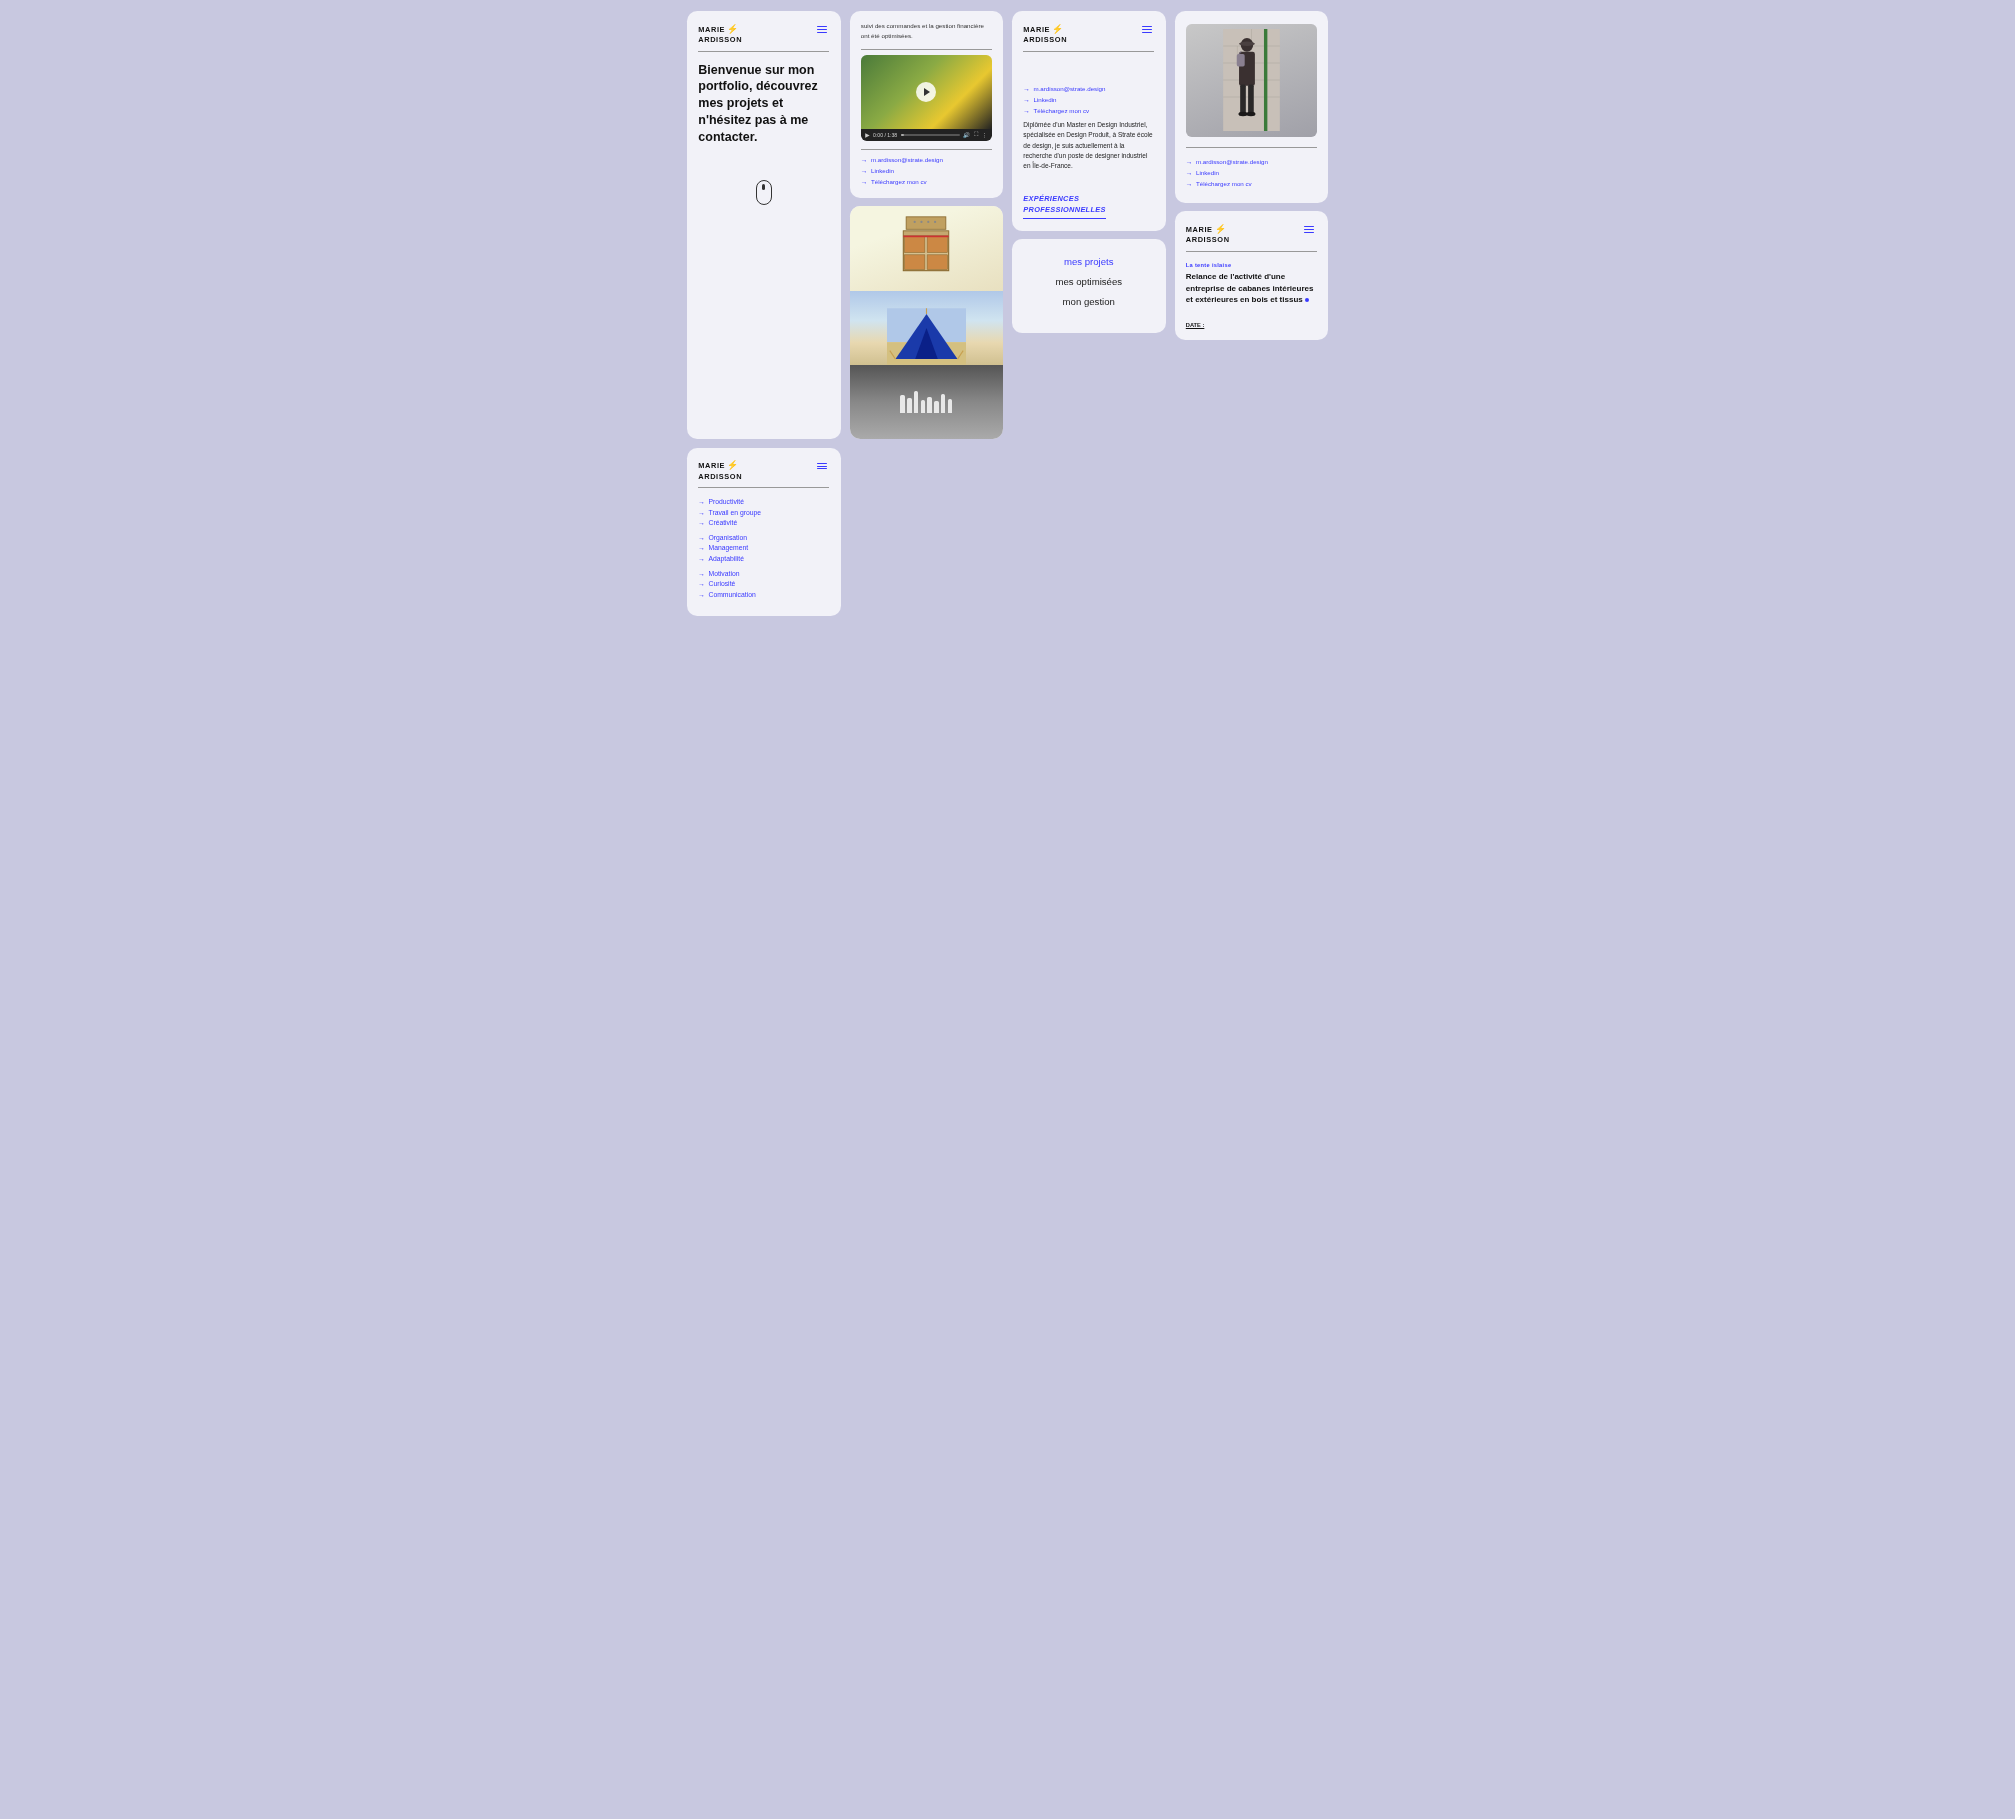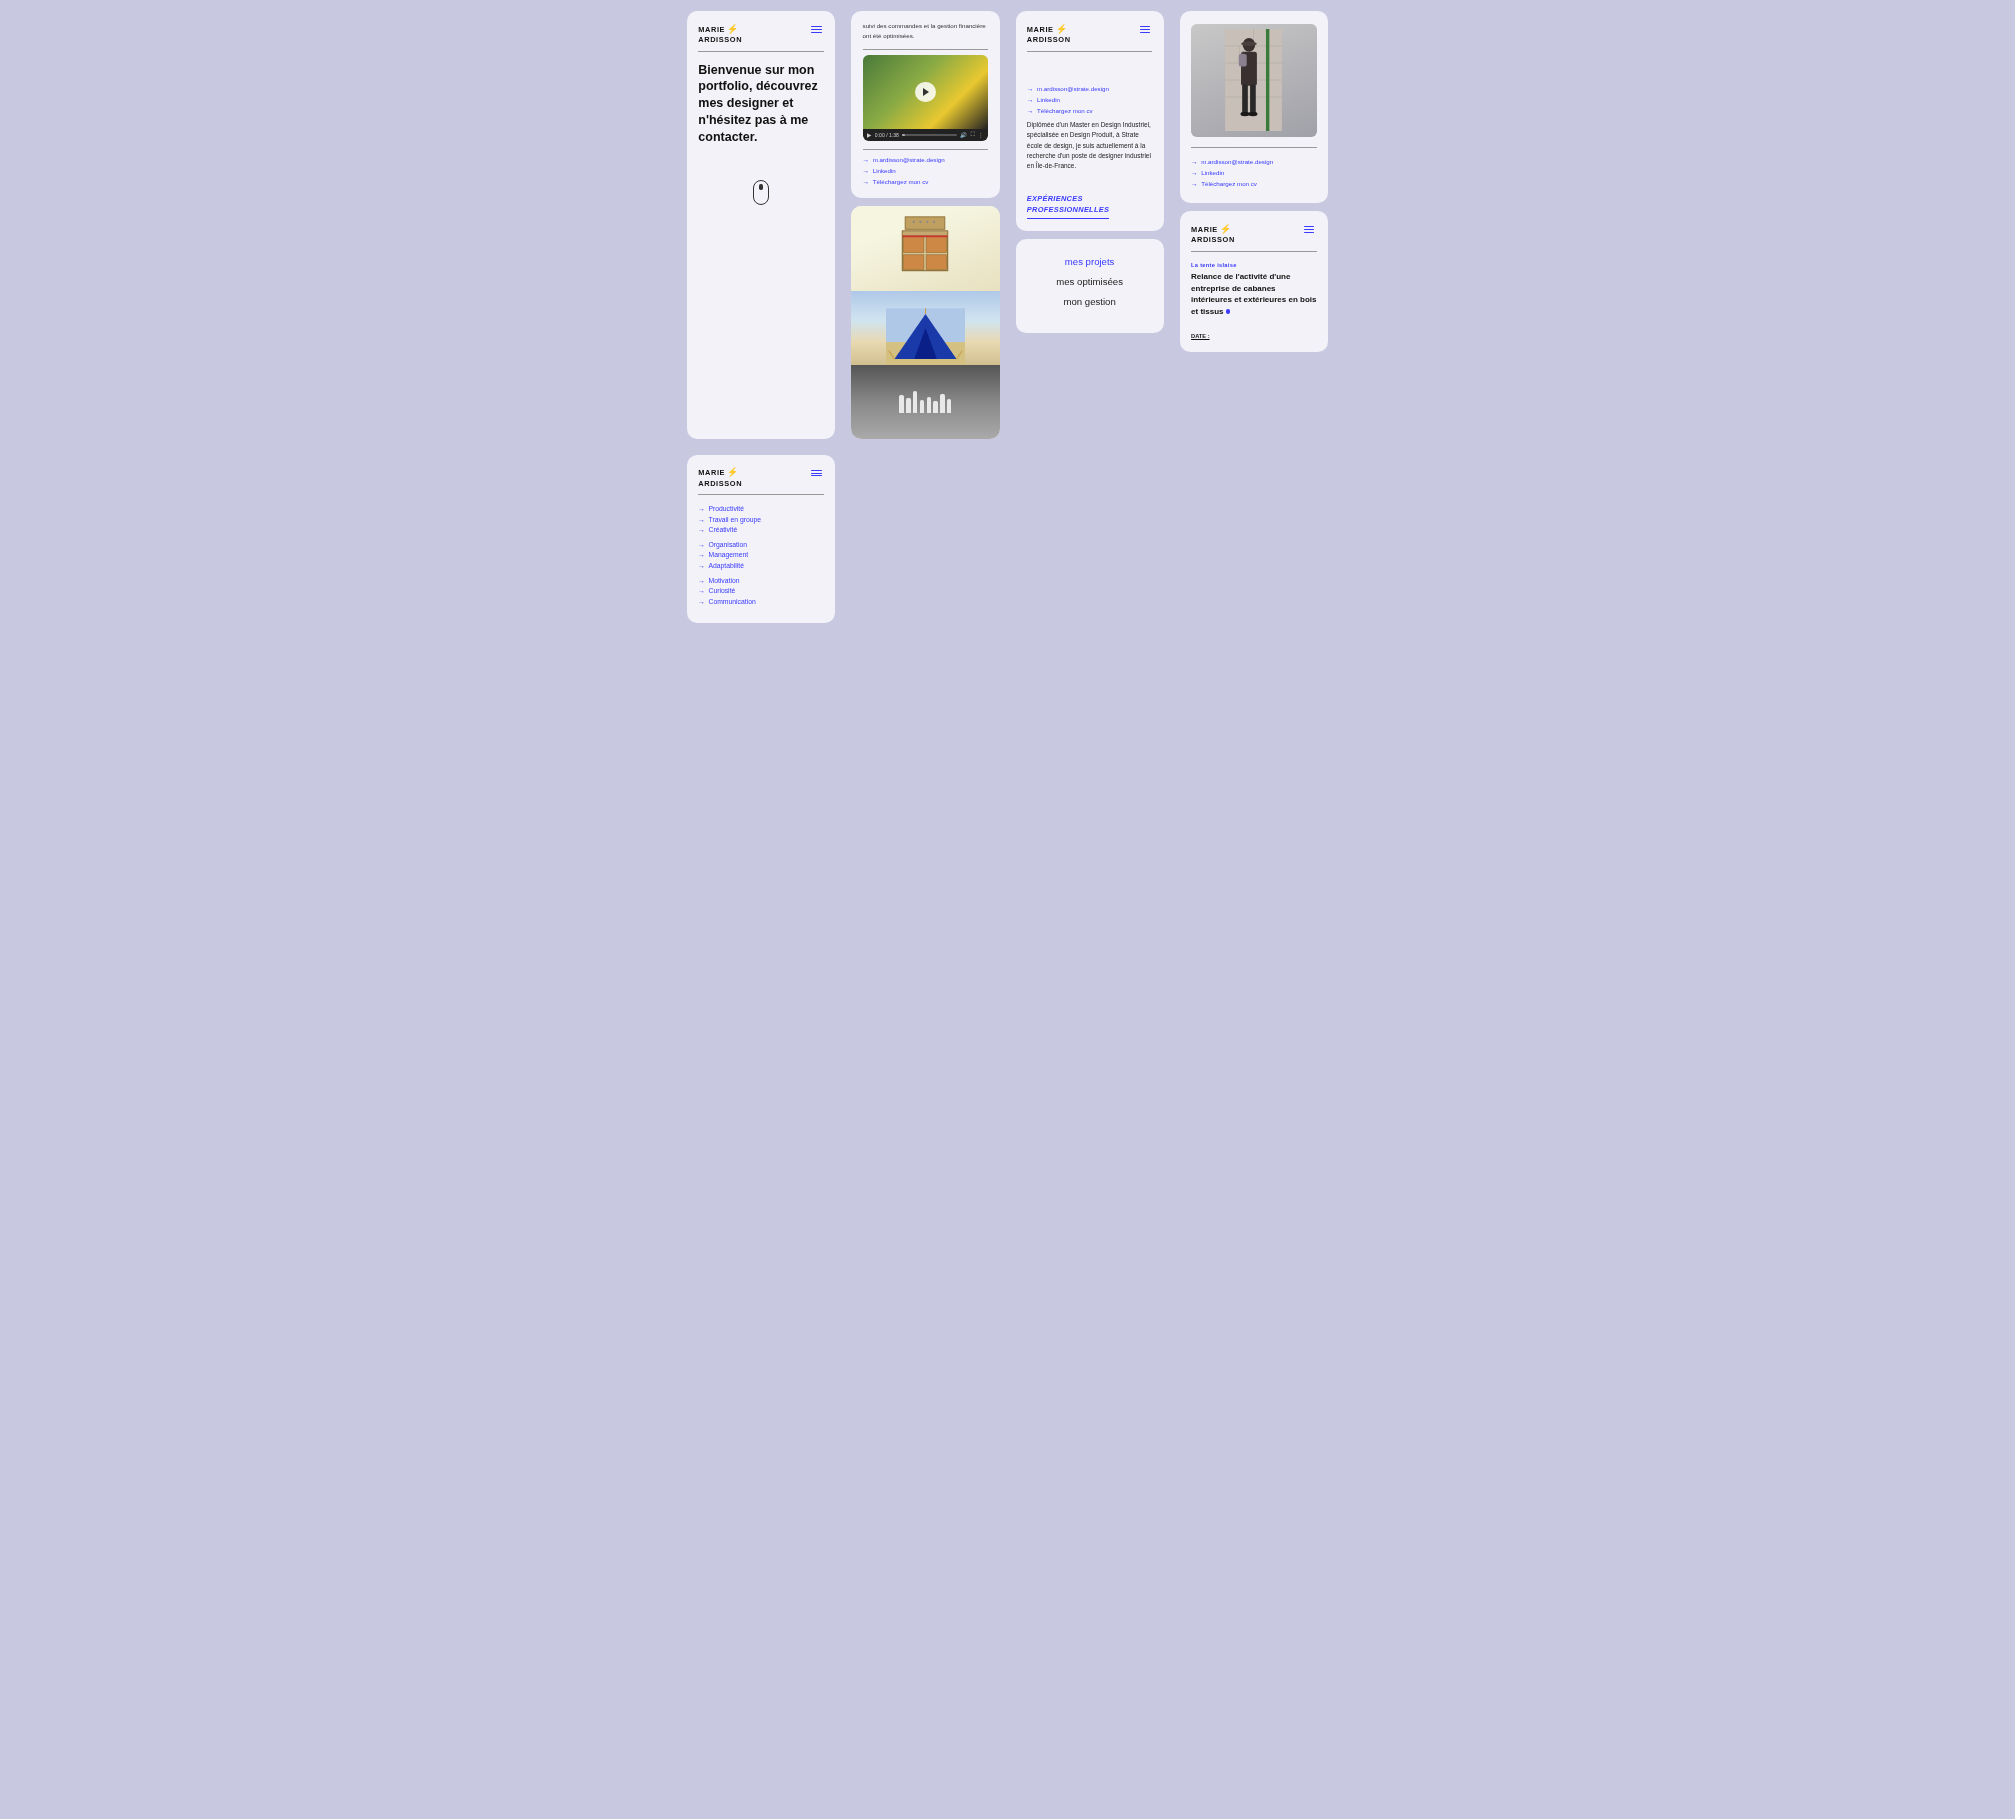--- a/index.html
+++ b/index.html
@@ -5,21 +5,21 @@
     * { box-sizing: border-box; margin: 0; padding: 0; }
     body {
       background-color: #c8c8e0;
       font-family: 'Arial', sans-serif;
       min-height: 100vh;
       padding: 11.3px;
     }
     .grid-container {
       display: grid;
       grid-template-columns: 1fr 1fr 1fr 1fr;
-      gap: 16px;
+      gap: 9px;
       max-width: 641px;
       margin: 0 auto;
     }
     .card {
       background: #f2f2f8;
       border-radius: 10.2px;
       padding: 12.5px 11.3px;
       position: relative;
     }
     
@@ -297,21 +297,21 @@
         <span>MARIE</span><span class="brand-icon">⚡</span><br>
         <span>ARDISSON</span>
       </div>
       <div class="hamburger-icon">
         <span></span>
         <span></span>
         <span></span>
       </div>
     </div>
     <div class="divider"></div>
-    <p class="hero-text">Bienvenue sur mon portfolio, découvrez mes designer et n'hésitez pas à me contacter.</p>
+    <p class="hero-text">Bienvenue sur mon portfolio, découvrez mes projets et n'hésitez pas à me contacter.</p>
     <div class="mouse-icon-wrap">
       <div class="mouse-icon">
         <div class="mouse-dot"></div>
       </div>
     </div>
   </div>
 
   <div style="grid-column:2; grid-row:1; display:flex; flex-direction:column; gap:8px;">
 
     <div class="card" style="padding:10.2px 11.3px 9px;">

